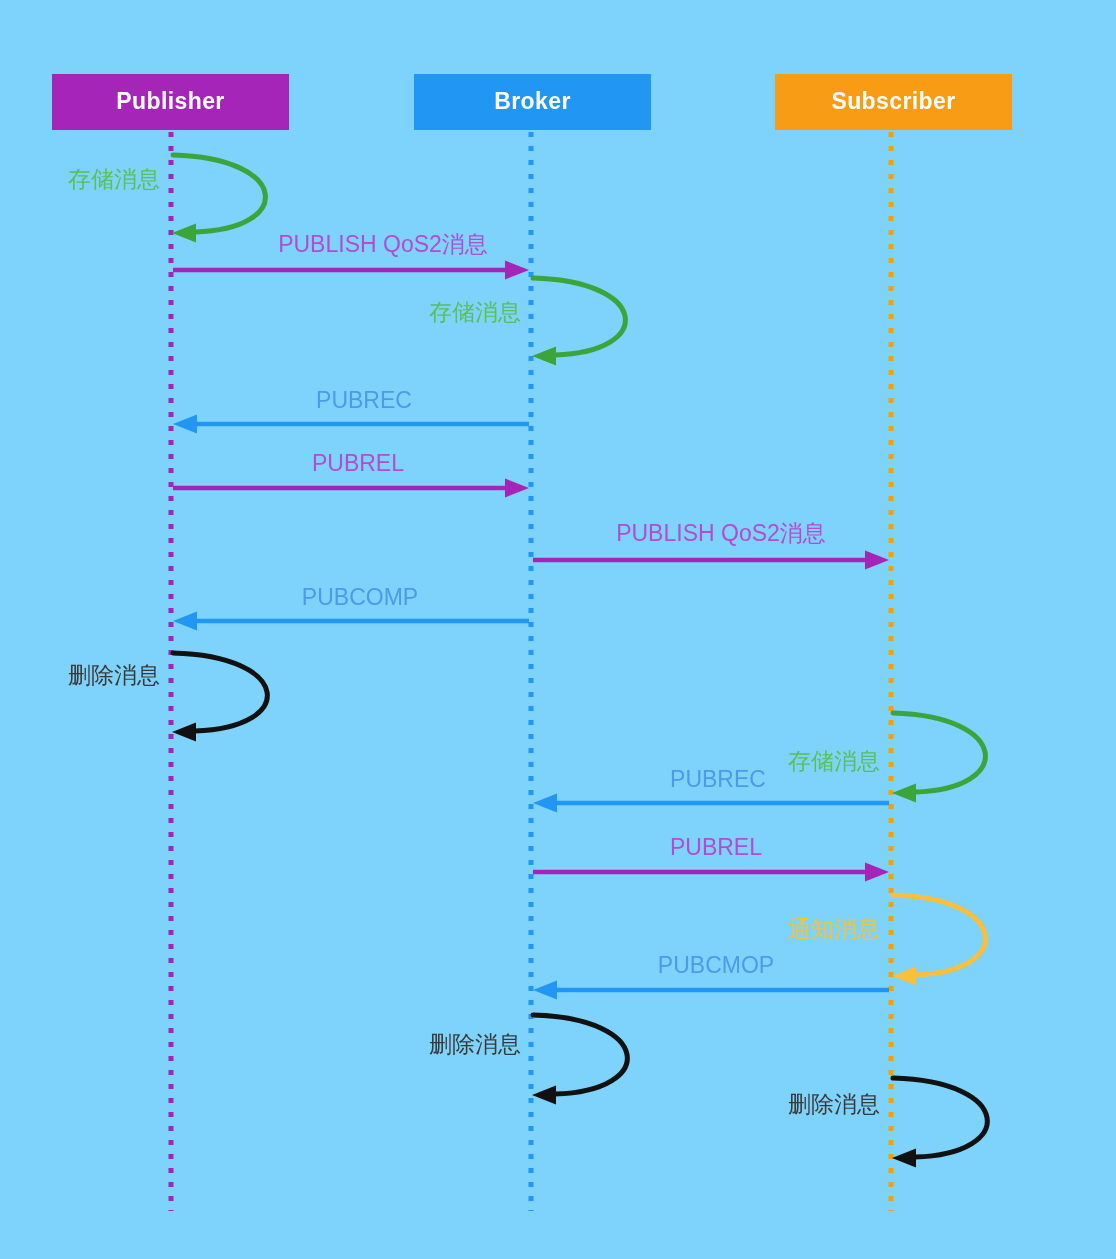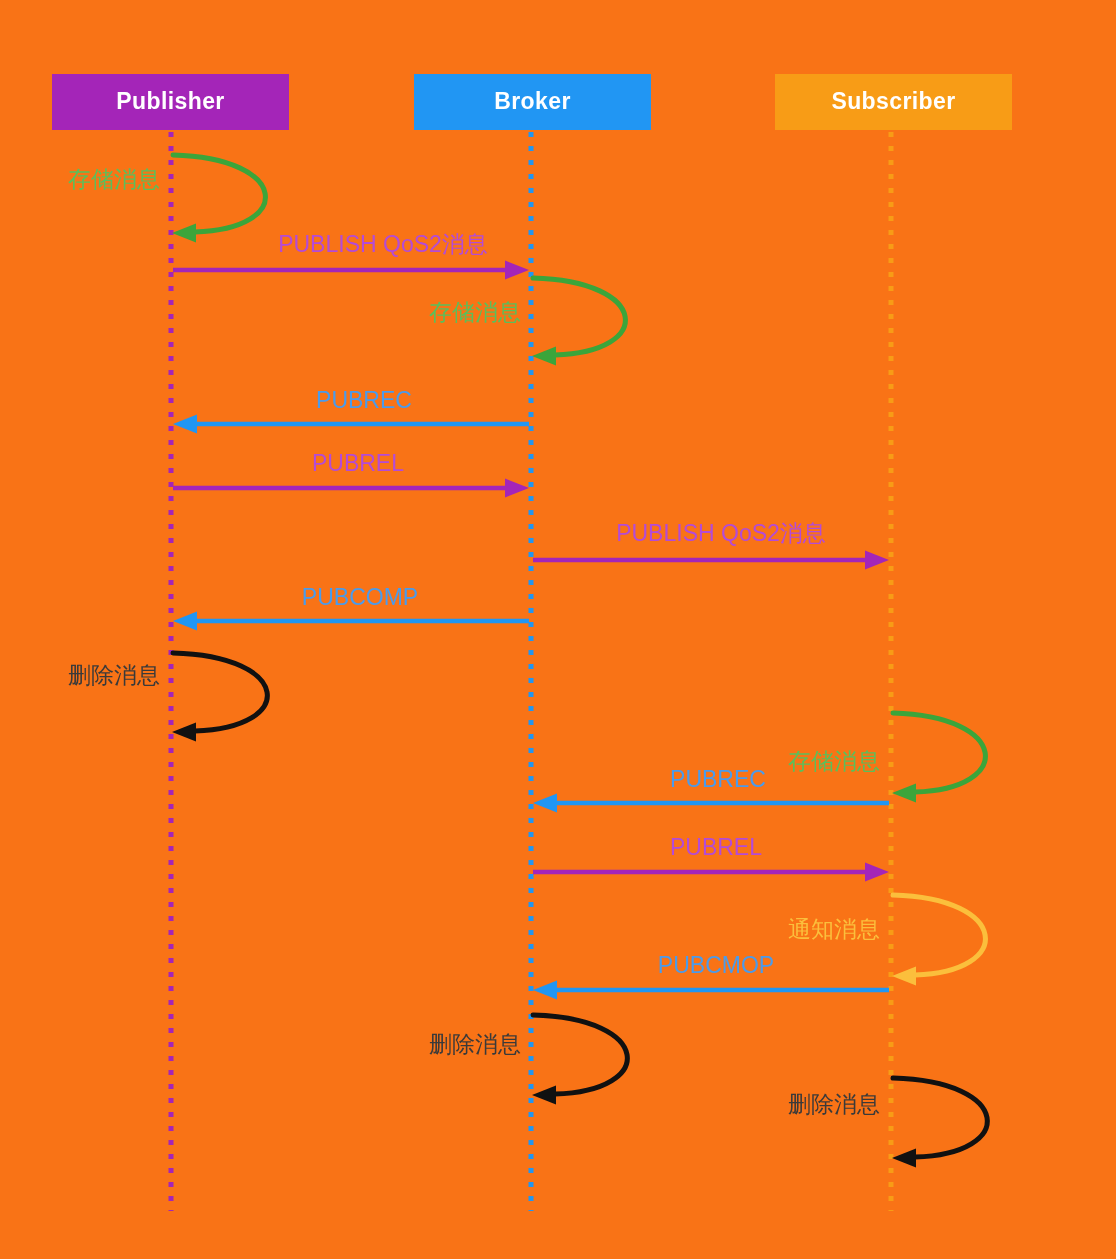--- a/index.html
+++ b/index.html
@@ -8,21 +8,21 @@
     padding: 0;
     background: #ffffff;
   }
   body {
     font-family: "Liberation Sans", "DejaVu Sans", sans-serif;
   }
   #diagram-root {
     position: relative;
     width: 1116px;
     height: 1259px;
-    background: #f97316;
+    background: #7dd3fc;
     overflow: hidden;
     text-align: right;
   }
   svg#seq-svg {
     position: absolute;
     left: 0;
     top: 0;
     width: 1116px;
     height: 1259px;
     display: block;

